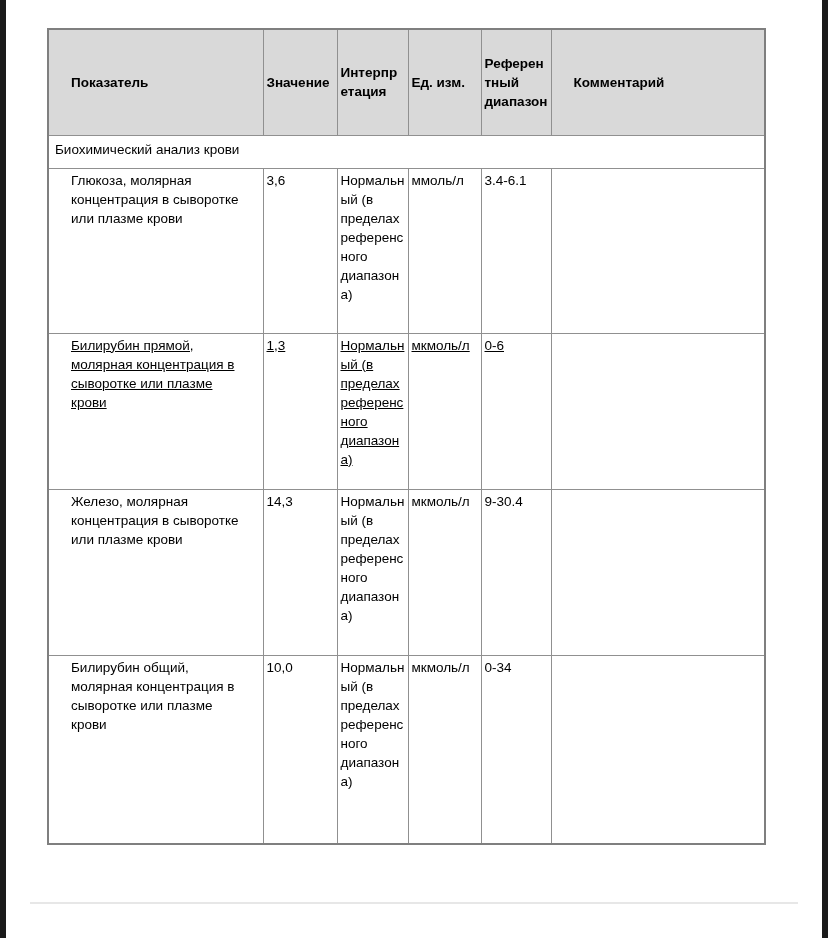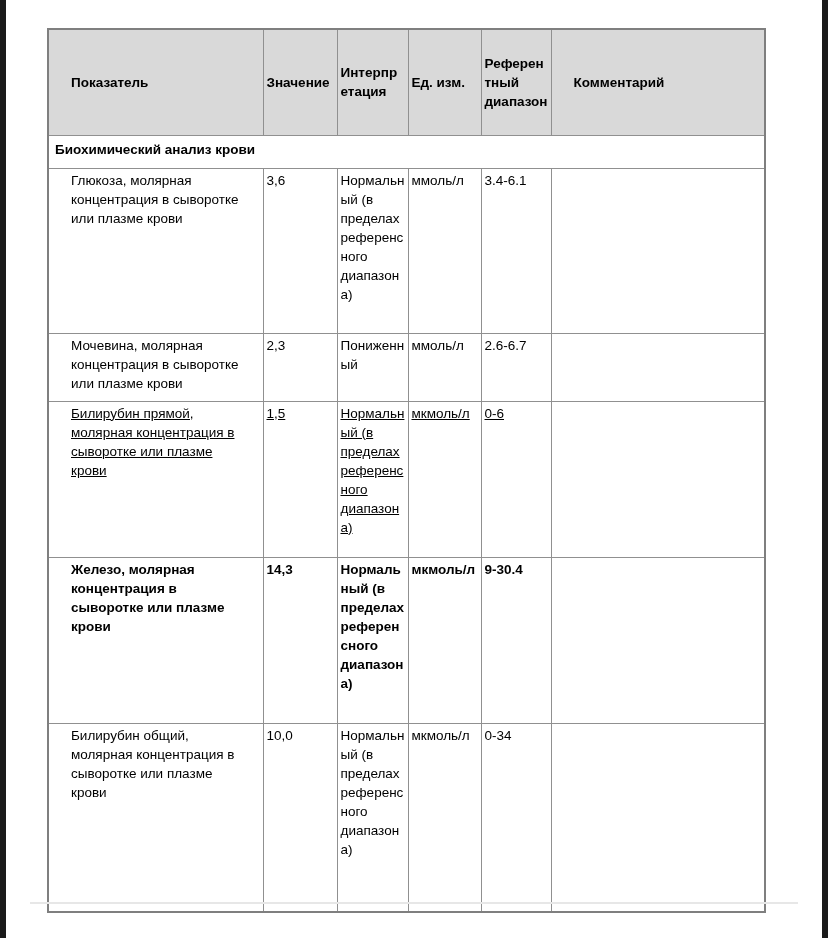--- a/index.html
+++ b/index.html
@@ -32,21 +32,21 @@
     overflow-wrap:break-word;word-wrap:break-word;
   }
   col.c1{width:215px;} col.c2{width:74px;} col.c3{width:71px;}
   col.c4{width:73px;} col.c5{width:70px;} col.c6{width:214px;}
   th{
     background:var(--header-bg);font-weight:bold;vertical-align:middle;
   }
   thead tr{height:106px;}
   td.mid, th.mid{padding:2px 3px;}
   tr.section-row{height:33px;}
-  tr.section-row td{font-weight:bold;padding:4px 6px;}
+  tr.section-row td{font-weight:normal;padding:4px 6px;}
   .divider{
     position:absolute;left:30px;top:902px;width:768px;height:2px;
     background:var(--divider);
   }
 </style>
 </head>
 <body>
 
 <div class="frame-bar left"></div>
 <div class="frame-bar right"></div>
@@ -75,37 +75,29 @@
         <td colspan="6">Биохимический анализ крови</td>
       </tr>
       <tr style="height: 165px;">
         <td>Глюкоза, молярная концентрация в сыворотке или плазме крови</td>
         <td class="mid">3,6</td>
         <td class="mid">Нормальный (в пределах референсного диапазона)</td>
         <td class="mid">ммоль/л</td>
         <td class="mid">3.4-6.1</td>
         <td></td>
       </tr>
-      <tr style="height: 68px;">
-        <td>Мочевина, молярная концентрация в сыворотке или плазме крови</td>
-        <td class="mid">2,3</td>
-        <td class="mid">Пониженный</td>
-        <td class="mid">ммоль/л</td>
-        <td class="mid">2.6-6.7</td>
-        <td></td>
-      </tr>
       <tr style="height: 156px; text-decoration: underline;">
         <td>Билирубин прямой, молярная концентрация в сыворотке или плазме крови</td>
-        <td class="mid">1,5</td>
+        <td class="mid">1,3</td>
         <td class="mid">Нормальный (в пределах референсного диапазона)</td>
         <td class="mid">мкмоль/л</td>
         <td class="mid">0-6</td>
         <td></td>
       </tr>
-      <tr style="height: 166px; font-weight: bold;">
+      <tr style="height: 166px;">
         <td>Железо, молярная концентрация в сыворотке или плазме крови</td>
         <td class="mid">14,3</td>
         <td class="mid">Нормальный (в пределах референсного диапазона)</td>
         <td class="mid">мкмоль/л</td>
         <td class="mid">9-30.4</td>
         <td></td>
       </tr>
       <tr style="height: 189px;">
         <td>Билирубин общий, молярная концентрация в сыворотке или плазме крови</td>
         <td class="mid">10,0</td>

